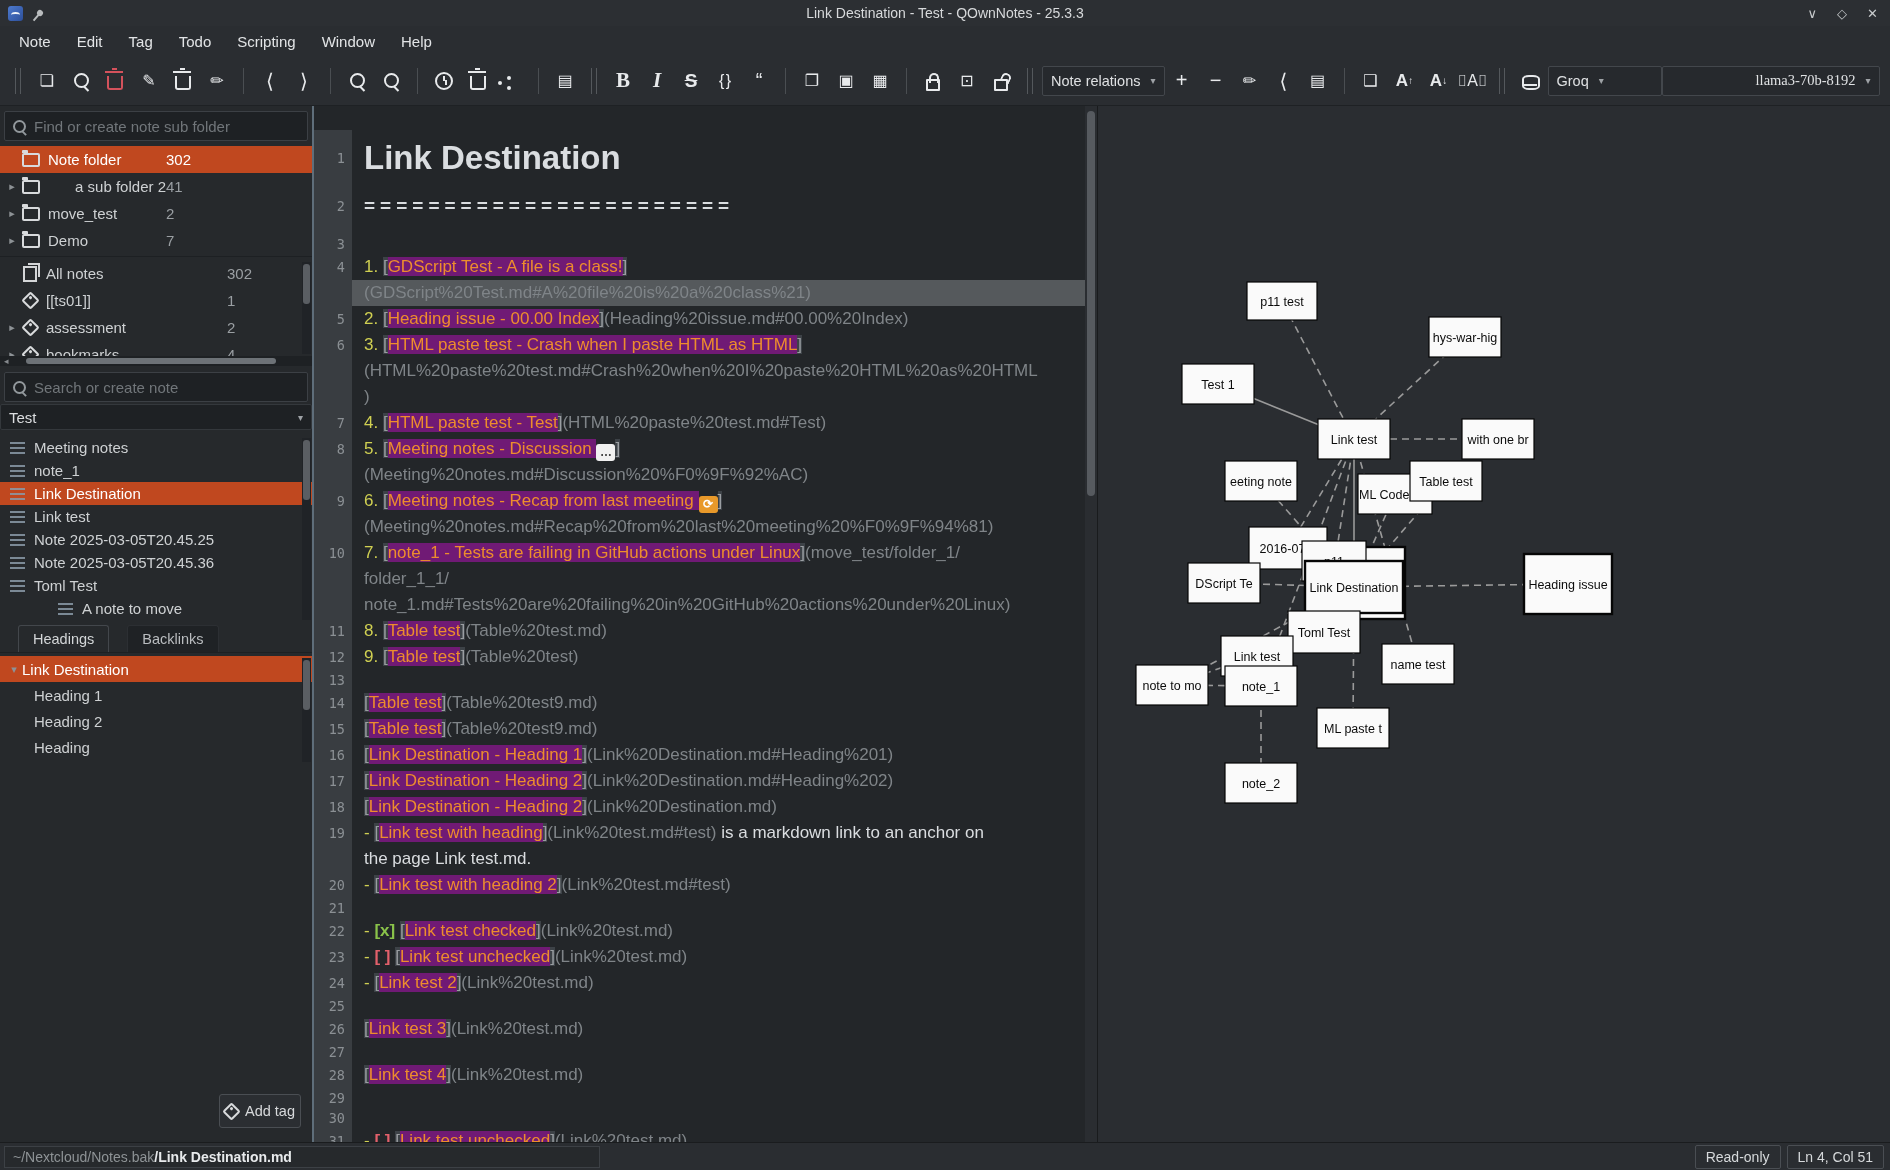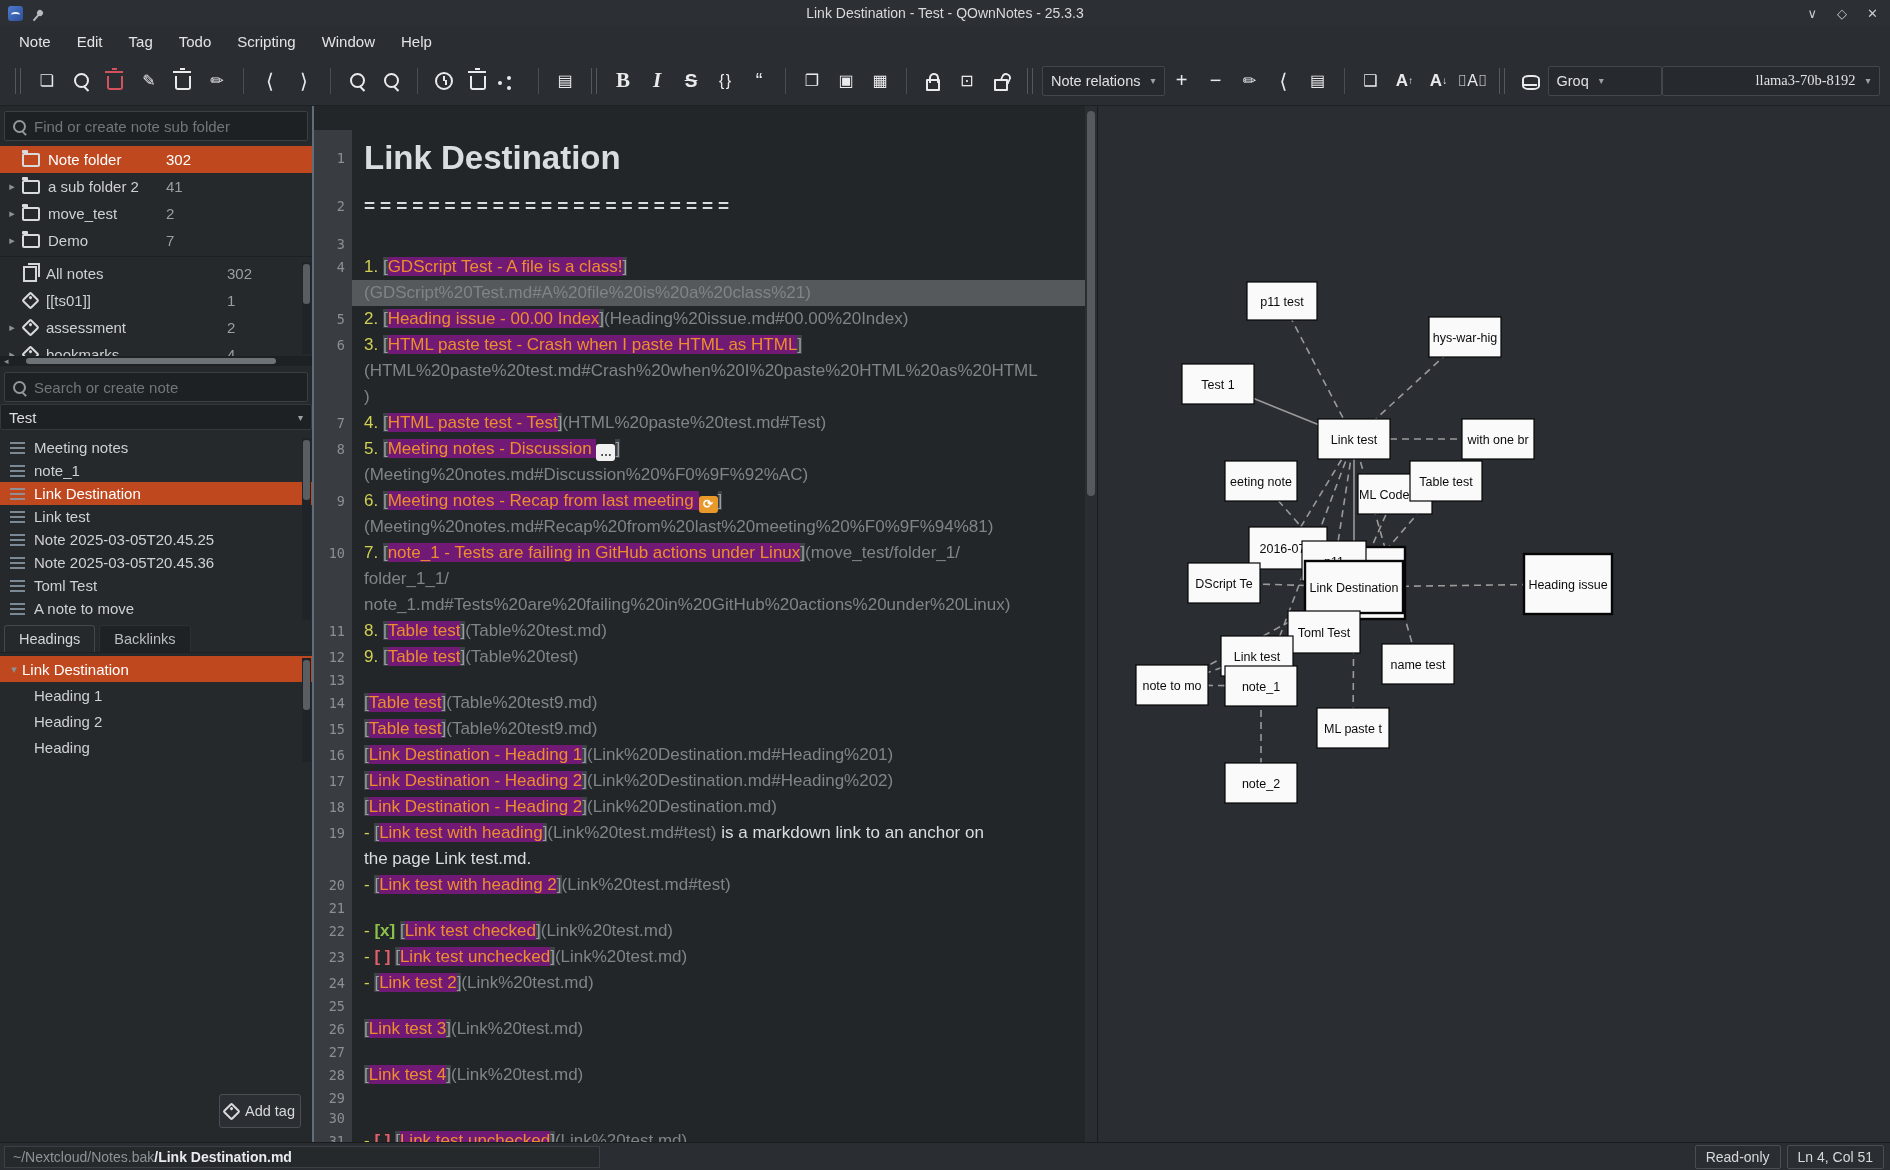--- a/index.html
+++ b/index.html
@@ -72,21 +72,21 @@
   .i-tag::before{content:"";position:absolute;left:1px;top:1px;width:3px;height:3px;border-radius:50%;background:#d8dadc;}
   .i-note{width:15px;height:12px;flex:none;margin:0 9px 0 4px;opacity:.85;
           background:repeating-linear-gradient(to bottom,#8a9aa8 0 2px,transparent 2px 5px);}
   .count{margin-left:auto;font-size:15px;color:#9a9fa3;}
   .row.sel .count{color:#fff;}
   .hscroll{height:10px;background:#1e2124;position:relative;}
   .hscroll .thumb{position:absolute;left:26px;top:2px;height:6px;width:250px;background:#6d7277;border-radius:3px;}
   .hscroll .larr{position:absolute;left:4px;top:0;color:#85898d;font-size:9px;line-height:10px;}
   .tabbar{display:flex;align-items:flex-end;height:30px;border-bottom:1px solid #1d2023;}
   .tab{padding:5px 14px;font-size:14.5px;color:#d3d6d8;background:#26292c;border:1px solid #43474c;border-bottom:none;
-       border-radius:3px 3px 0 0;margin-left:4px;}
+       border-radius:3px 3px 0 0;margin-left:18px;}
   .tab.inactive{background:#1f2225;border-color:#2c2f33;color:#b9bcbf;}
   .vscroll{position:absolute;right:1px;width:9px;background:#202327;}
   .vscroll .thumb{position:absolute;left:1px;width:7px;background:#5a5e63;border-radius:3px;}
   #addtag{position:absolute;left:219px;top:988px;width:80px;height:32px;border:1px solid #4a4e53;border-radius:3px;
           background:#2b2e32;display:flex;align-items:center;justify-content:center;gap:7px;font-size:14.5px;color:#d7d9db;}
   #addtag .i-tag{margin:0;}
   
   #split1{left:312px;top:0;width:2px;height:1036px;background:#7e93a4;opacity:.65;}
   
   #editor{left:314px;top:0;width:783px;height:1036px;background:#232629;overflow:hidden;}
@@ -276,21 +276,21 @@
     <div id="folderlist" class="abs" style="left:0;top:40px;width:312px;">
         <div class="row sel" style="padding-left: 4px;">
           <span class="exp"></span>
           <span class="i-folder"></span>
           <span style="width: 118px;">Note folder</span>
           <span class="count" style="margin-left: 0px;">302</span>
         </div>
         <div class="row" style="padding-left: 4px;">
           <span class="exp">▸</span>
           <span class="i-folder"></span>
-          <span style="width: 118px;">a sub folder 2</span>
+          <span style="width: 118px; text-align: right;">a sub folder 2</span>
           <span class="count" style="margin-left: 0px;">41</span>
         </div>
         <div class="row" style="padding-left: 4px;">
           <span class="exp">▸</span>
           <span class="i-folder"></span>
           <span style="width: 118px;">move_test</span>
           <span class="count" style="margin-left: 0px;">2</span>
         </div>
         <div class="row" style="padding-left: 4px;">
           <span class="exp">▸</span>
@@ -363,21 +363,21 @@
           <span>Note 2025-03-05T20.45.25</span>
         </div>
         <div class="row" style="height: 23px; padding-left: 6px;">
           <span class="i-note"></span>
           <span>Note 2025-03-05T20.45.36</span>
         </div>
         <div class="row" style="height: 23px; padding-left: 6px;">
           <span class="i-note"></span>
           <span>Toml Test</span>
         </div>
-        <div class="row" style="height: 23px; padding-left: 6px;">
+        <div class="row" style="height: 23px; padding-left: 6px; margin-left: 48px;">
           <span class="i-note"></span>
           <span>A note to move</span>
         </div>
       </div>
     <div class="vscroll" style="top:332px;height:182px;">
         <div class="thumb" style="top:2px;height:60px;"></div>
       </div>
     <div class="tabbar abs" style="left:0;top:516px;width:312px;">
       <div class="tab">Headings</div>
       <div class="tab inactive">Backlinks</div>

